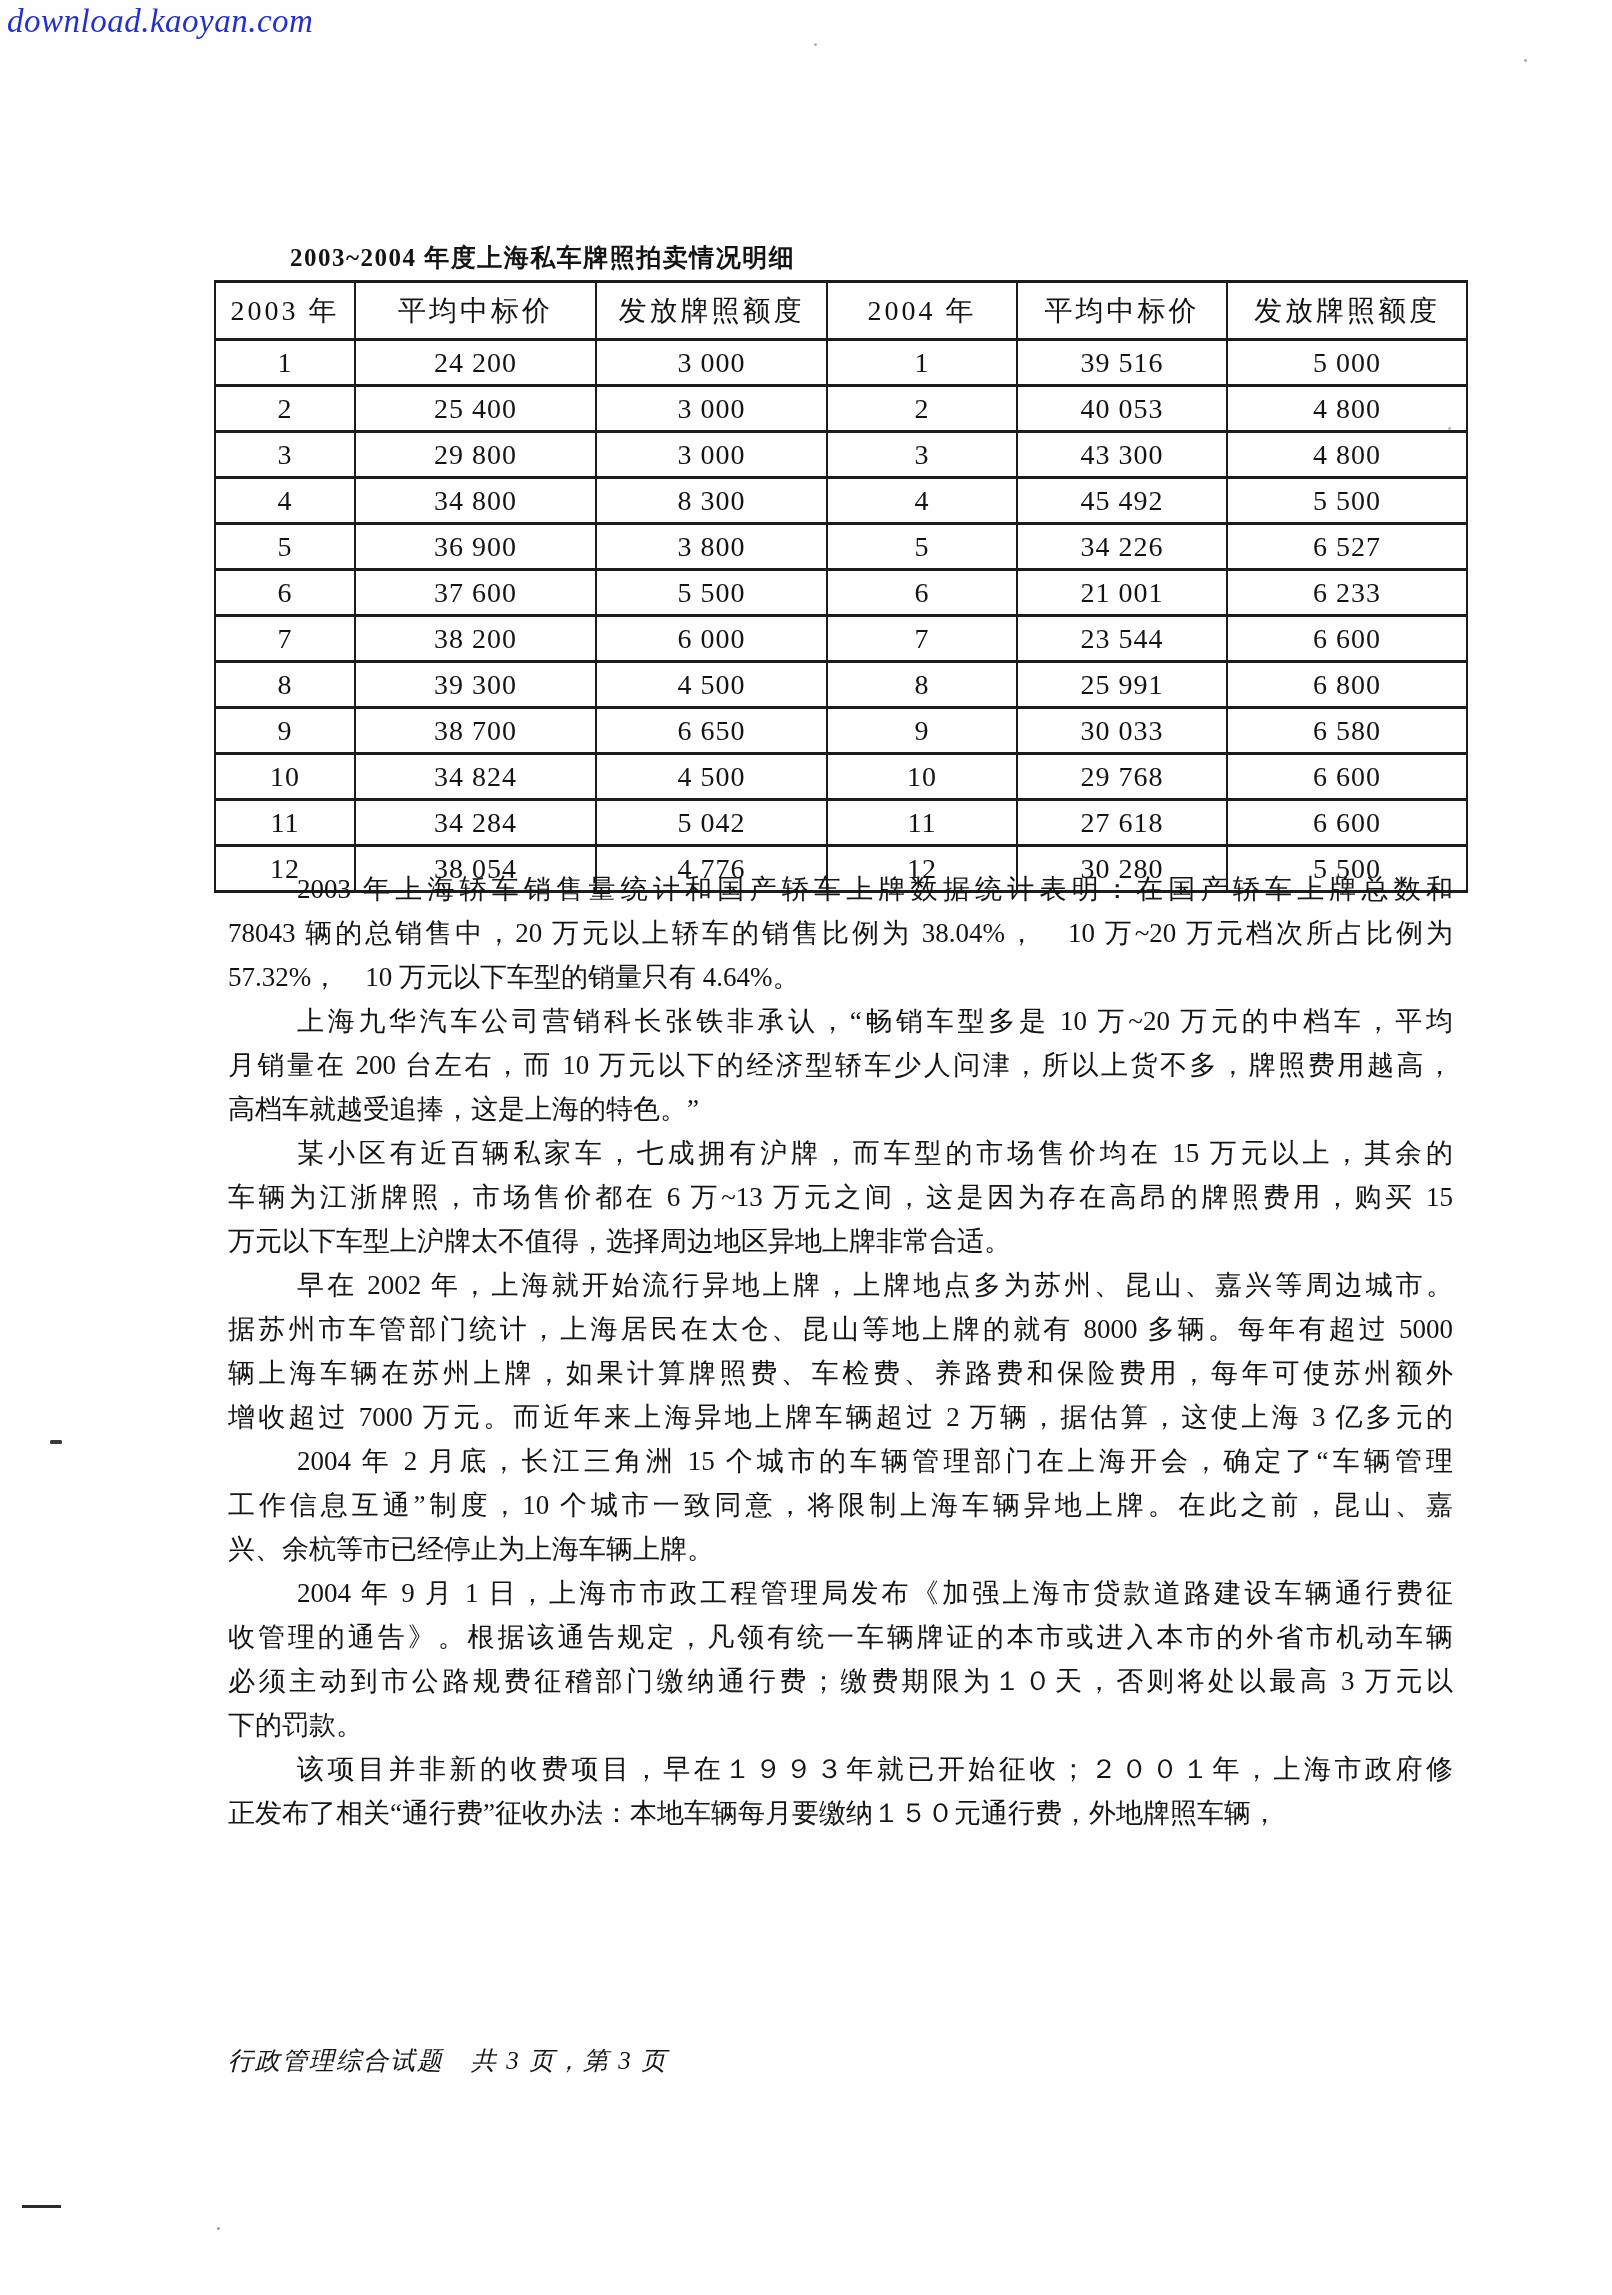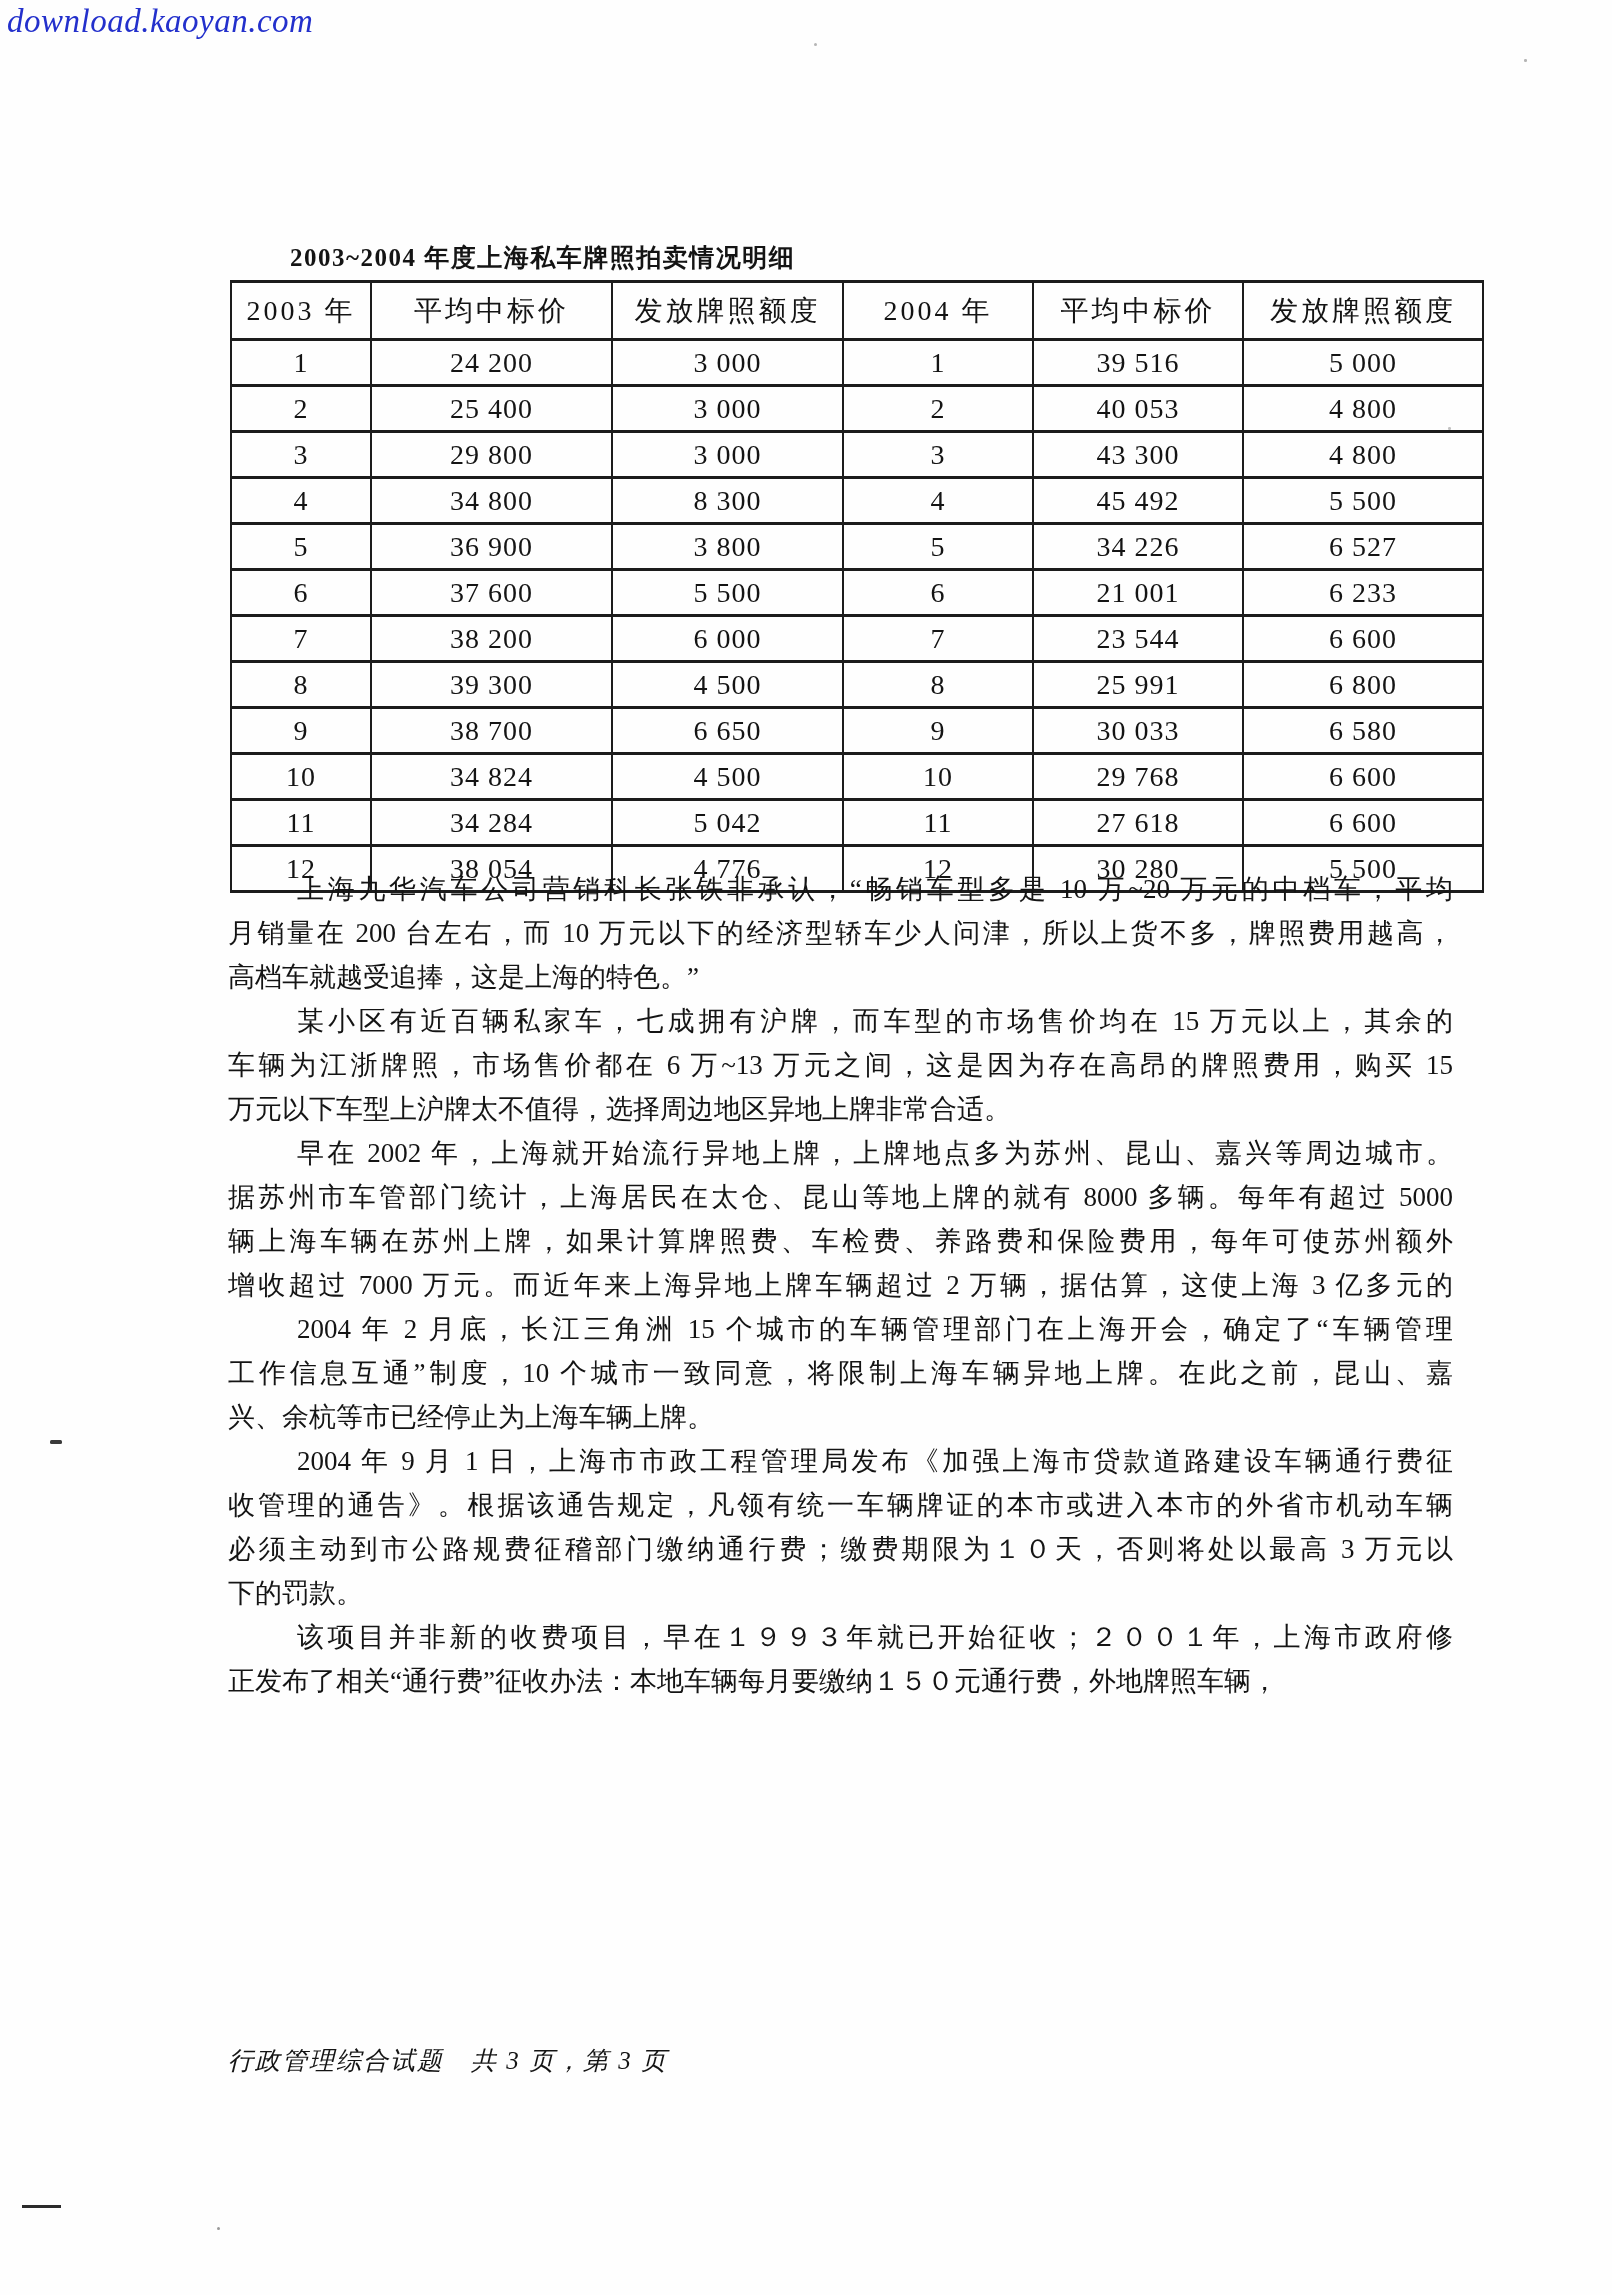--- a/index.html
+++ b/index.html
@@ -12,21 +12,21 @@
   .watermark {
     position:absolute; left:7px; top:3px;
     font-size:33px; letter-spacing:0.5px; text-decoration:none;font-style:italic;
   }
   .table-title {
     position:absolute; left:290px; top:241px;
     font-size:25px; font-weight:bold; letter-spacing:1.5px;
     white-space:nowrap;
   }
   table.auction {
-    position:absolute; left:230px; top:280px; width:1254px;
+    position:absolute; left:214px; top:280px; width:1254px;
     border-collapse:collapse; table-layout:fixed;
     text-align:center; font-size:28px;
   }
   table.auction th, table.auction td {
     border:2px solid #1c1c1c;
     border-top-width:3.5px; border-bottom-width:3.5px;
     padding:0; font-weight:normal; overflow:hidden;
   }
   table.auction thead th { height:55px; letter-spacing:3px; }
   table.auction tbody td { height:43px; letter-spacing:1px; }
@@ -176,20 +176,25 @@
           <td>4 776</td>
           <td>12</td>
           <td>30 280</td>
           <td>5 500</td>
         </tr>
       </tbody>
   </table>
 
   <div class="textblock" id="paragraphs">
       <div>
+        <div class="pline first">2003 年上海轿车销售量统计和国产轿车上牌数据统计表明：在国产轿车上牌总数和</div>
+        <div class="pline">78043 辆的总销售中，20 万元以上轿车的销售比例为 38.04%，　10 万~20 万元档次所占比例为</div>
+        <div class="pline last">57.32%，　10 万元以下车型的销量只有 4.64%。</div>
+      </div>
+      <div>
         <div class="pline first">上海九华汽车公司营销科长张铁非承认，“畅销车型多是 10 万~20 万元的中档车，平均</div>
         <div class="pline">月销量在 200 台左右，而 10 万元以下的经济型轿车少人问津，所以上货不多，牌照费用越高，</div>
         <div class="pline last">高档车就越受追捧，这是上海的特色。”</div>
       </div>
       <div>
         <div class="pline first">某小区有近百辆私家车，七成拥有沪牌，而车型的市场售价均在 15 万元以上，其余的</div>
         <div class="pline">车辆为江浙牌照，市场售价都在 6 万~13 万元之间，这是因为存在高昂的牌照费用，购买 15</div>
         <div class="pline last">万元以下车型上沪牌太不值得，选择周边地区异地上牌非常合适。</div>
       </div>
       <div>

